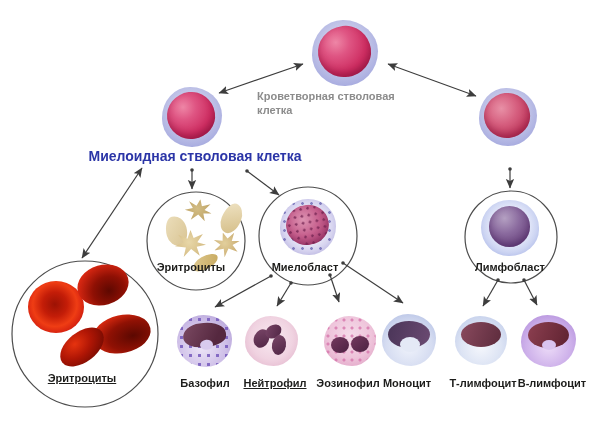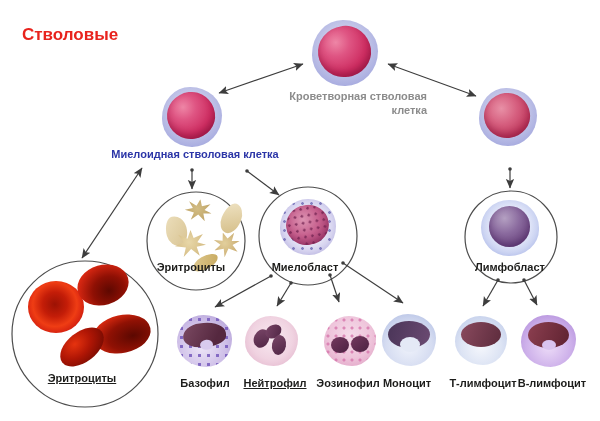--- a/index.html
+++ b/index.html
@@ -8,23 +8,23 @@
     font-family:"Liberation Sans",sans-serif;
   }
   
   .lbl{position:absolute;z-index:5;font-weight:bold;color:#1d1d1b;white-space:nowrap;}
   .title{
     position:absolute;left:22px;top:24px;z-index:5;
     font-size:17px;line-height:21px;font-weight:bold;color:#e8231d;
   }
   .lbl-gray{
     position:absolute;left:257px;top:89px;width:170px;z-index:5;
-    font-size:11px;line-height:14px;font-weight:bold;color:#8c8c8c;text-align:right;
-  }
-  .lbl-blue{font-size:11px;color:#2b35a7;transform:translateX(-50%);}
+    font-size:11px;line-height:14px;font-weight:bold;color:#8c8c8c;text-align:left;
+  }
+  .lbl-blue{font-size:14px;color:#2b35a7;transform:translateX(-50%);}
   .lbl-node{font-size:11px;transform:translateX(-50%);}
   
   #connectors{position:absolute;left:0;top:0;z-index:1;}
   .cell{position:absolute;z-index:3;}
   .stem-outer{
     width:100%;height:100%;
     border-radius:47% 53% 50% 50%/52% 48% 53% 47%;
     background:radial-gradient(circle at 48% 42%,#d9dbf1 8%,#c3c6e8 45%,#a9ade0 74%,#8e93cd 100%);
   }
   .stem-nucleus{
@@ -103,21 +103,20 @@
       <line x1="271" y1="276" x2="215" y2="307" marker-start="url(#dot)" marker-end="url(#ah)"></line>
       <line x1="291" y1="283" x2="277" y2="306" marker-start="url(#dot)" marker-end="url(#ah)"></line>
       <line x1="330" y1="275" x2="339" y2="302" marker-start="url(#dot)" marker-end="url(#ah)"></line>
       <line x1="343" y1="263" x2="403" y2="303" marker-start="url(#dot)" marker-end="url(#ah)"></line>
       <line x1="498" y1="280" x2="483" y2="306" marker-start="url(#dot)" marker-end="url(#ah)"></line>
       <line x1="524" y1="280" x2="537" y2="305" marker-start="url(#dot)" marker-end="url(#ah)"></line>
     </g>
   </svg>
 
   <div class="title">
-    <div>Стволовые</div>
   </div>
 
   <div class="cell" style="left:312px;top:20px;width:66px;height:66px;">
     <div class="stem-outer"></div>
     <div class="stem-nucleus"></div>
   </div>
   <div class="lbl-gray">Кроветворная  стволовая клетка</div>
 
   <div class="cell" style="left:162px;top:87px;width:60px;height:60px;">
     <div class="stem-outer"></div>

